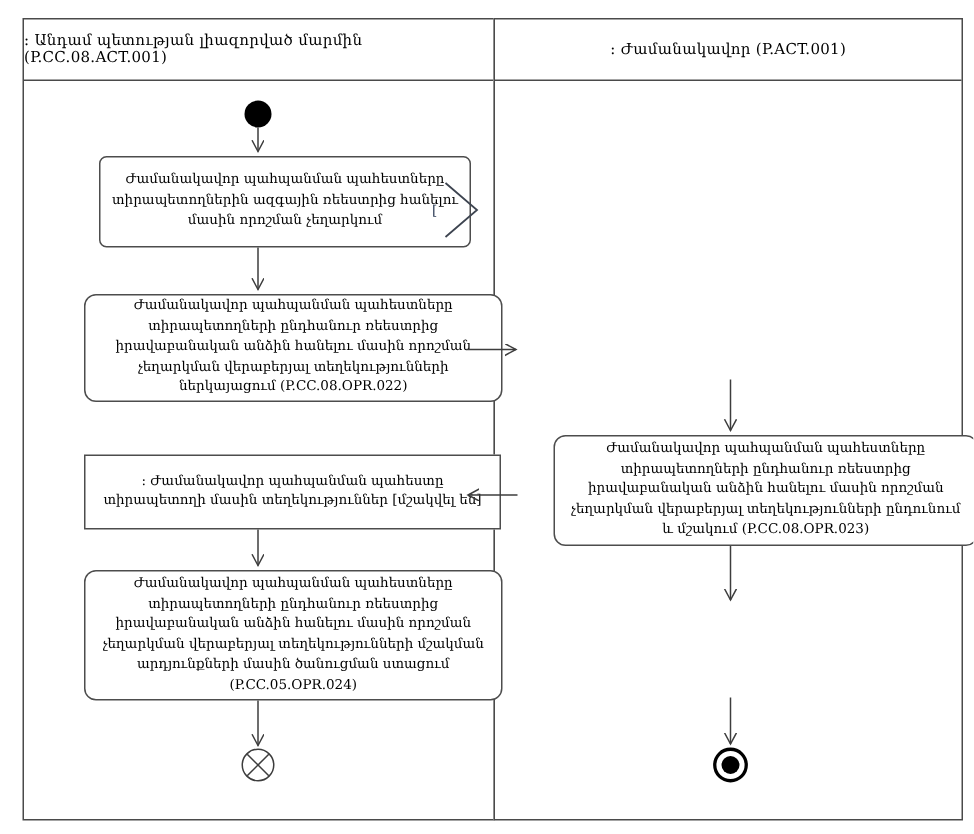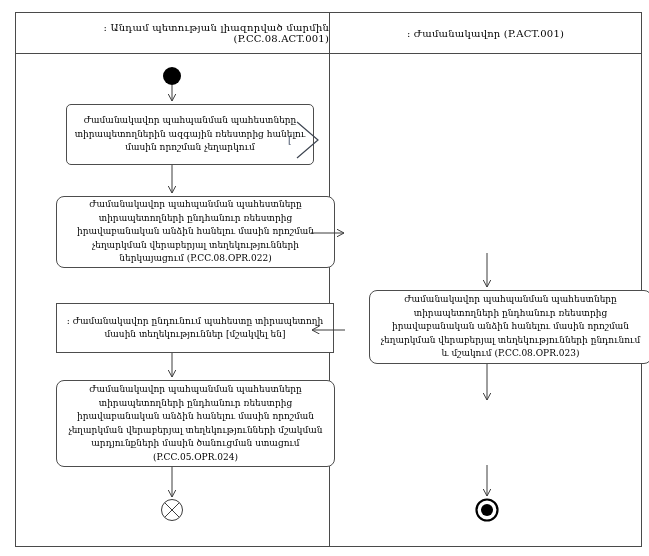--- a/index.html
+++ b/index.html
@@ -16,21 +16,21 @@
     border:1px solid #4a4a4a;
     box-sizing:border-box;
     background:#ffffff;
   }
   .lane-header{
     position:absolute;
     left:0;top:0;right:0;
     height:40px;
     border-bottom:1px solid #4a4a4a;
     display:flex;align-items:center;justify-content:center;
-    text-align:right;
+    text-align:left;
     font-size:10px;
     letter-spacing:.2px;
   }
   .node{
     position:absolute;
     box-sizing:border-box;
     border:1px solid #4d4d4d;
     background:#ffffff;
     display:flex;align-items:center;justify-content:center;
     text-align:center;
@@ -55,21 +55,21 @@
   </div>
 
   <div class="lane" style="left:329px;top:12px;width:313px;height:535px;">
     <div class="lane-header">: Ժամանակավոր (P.ACT.001)</div>
   </div>
 
   <div class="node rounded" style="left:42px;top:104px;width:248px;height:61px;border-radius:5px;">Ժամանակավոր պահպանման պահեստները տիրապետողներին ազգային ռեեստրից հանելու մասին որոշման չեղարկում</div>
 
   <div class="node rounded" style="left:32px;top:196px;width:279px;height:72px;">Ժամանակավոր պահպանման պահեստները տիրապետողների ընդհանուր ռեեստրից իրավաբանական անձին հանելու մասին որոշման չեղարկման վերաբերյալ տեղեկությունների ներկայացում (P.CC.08.OPR.022)</div>
 
-  <div class="node" style="left:32px;top:303px;width:278px;height:50px;">: Ժամանակավոր ընդունում պահեստը տիրապետողի մասին տեղեկություններ [մշակվել են]</div>
+  <div class="node" style="left:32px;top:303px;width:278px;height:50px;">: Ժամանակավոր պահպանման պահեստը տիրապետողի մասին տեղեկություններ [մշակվել են]</div>
 
   <div class="node rounded" style="left:32px;top:380px;width:279px;height:87px;">Ժամանակավոր պահպանման պահեստները տիրապետողների ընդհանուր ռեեստրից իրավաբանական անձին հանելու մասին որոշման չեղարկման վերաբերյալ տեղեկությունների մշակման արդյունքների մասին ծանուցման ստացում (P.CC.05.OPR.024)</div>
 
 
   <div class="node rounded" style="left:345px;top:290px;width:283px;height:74px;">Ժամանակավոր պահպանման պահեստները տիրապետողների ընդհանուր ռեեստրից իրավաբանական անձին հանելու մասին որոշման չեղարկման վերաբերյալ տեղեկությունների ընդունում և մշակում (P.CC.08.OPR.023)</div>
 
 
   <svg class="overlay" width="649" height="556" viewBox="0 0 649 556">
     <defs>
       <marker id="arrow" markerWidth="10" markerHeight="10" refX="7.5" refY="4" orient="auto" markerUnits="userSpaceOnUse">

